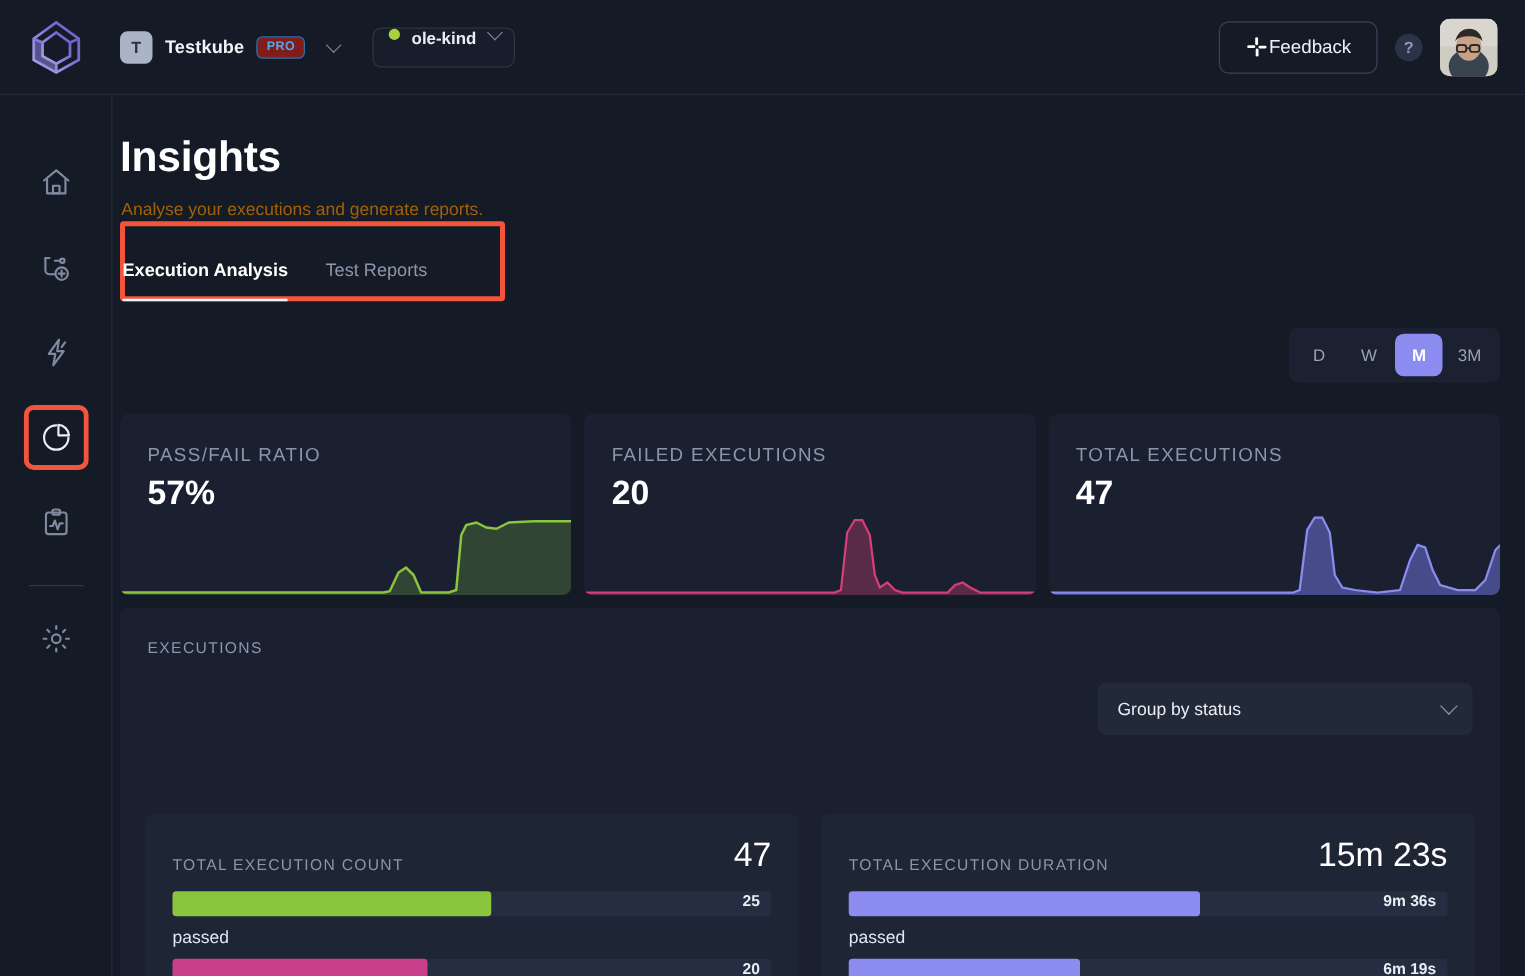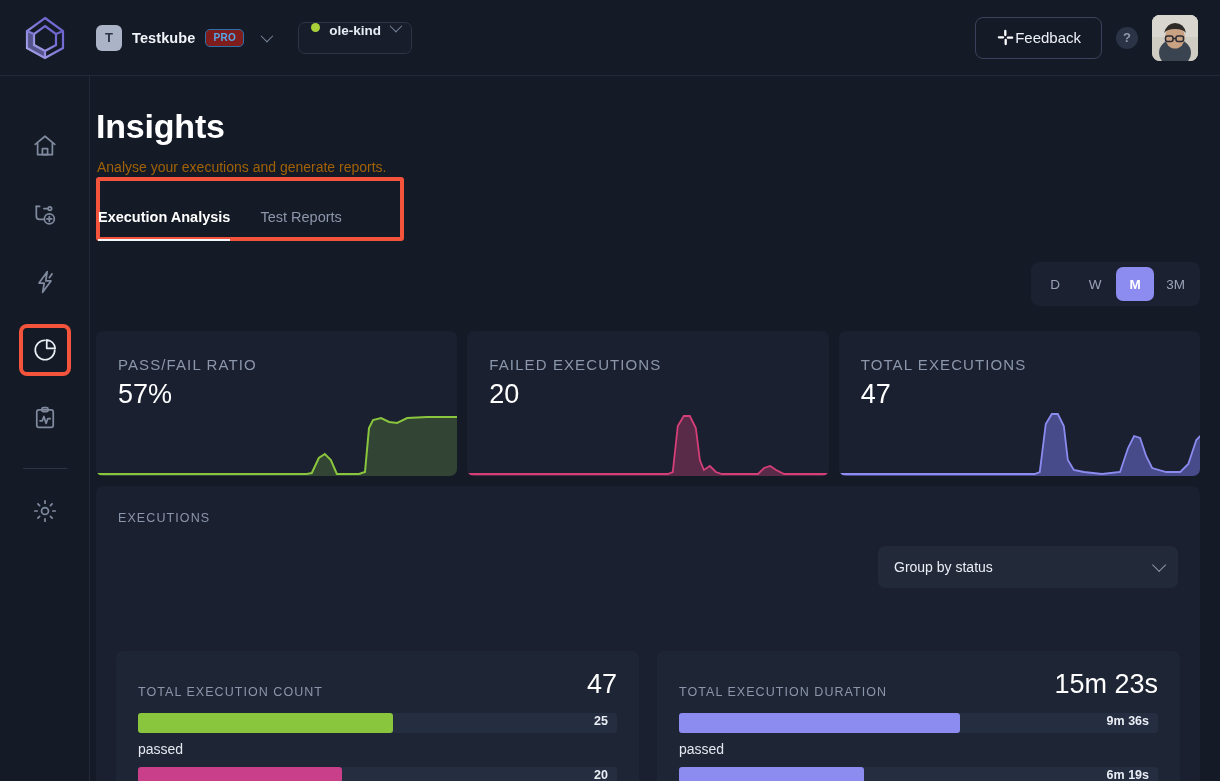--- a/index.html
+++ b/index.html
@@ -132,21 +132,21 @@
   .stat-card {
     position: relative; flex: 1;
     background: #1a2030; border-radius: 7px; overflow: hidden;
   }
   .stat-label {
     position: absolute; left: 22px; top: 25px;
     font-size: 15px; letter-spacing: 1.1px; color: #8c96aa; font-weight: 500;
   }
   .stat-value {
     position: absolute; left: 22px; top: 48px;
-    font-size: 27px; font-weight: 400; color: #fff;
+    font-size: 27px; font-weight: 700; color: #fff;
   }
   .spark { position: absolute; left: 0; bottom: 0; width: 100%; height: 78px; }
 
   
   .exec-panel {
     position: absolute; left: 6px; top: 410px;
     width: 1104px; height: 300px;
     background: #1a2030; border-radius: 8px;
   }
   .exec-title {

